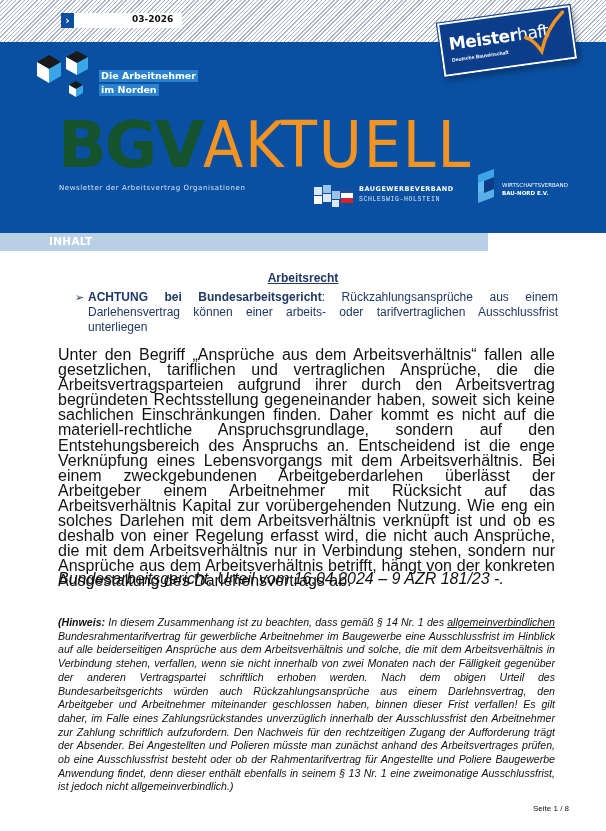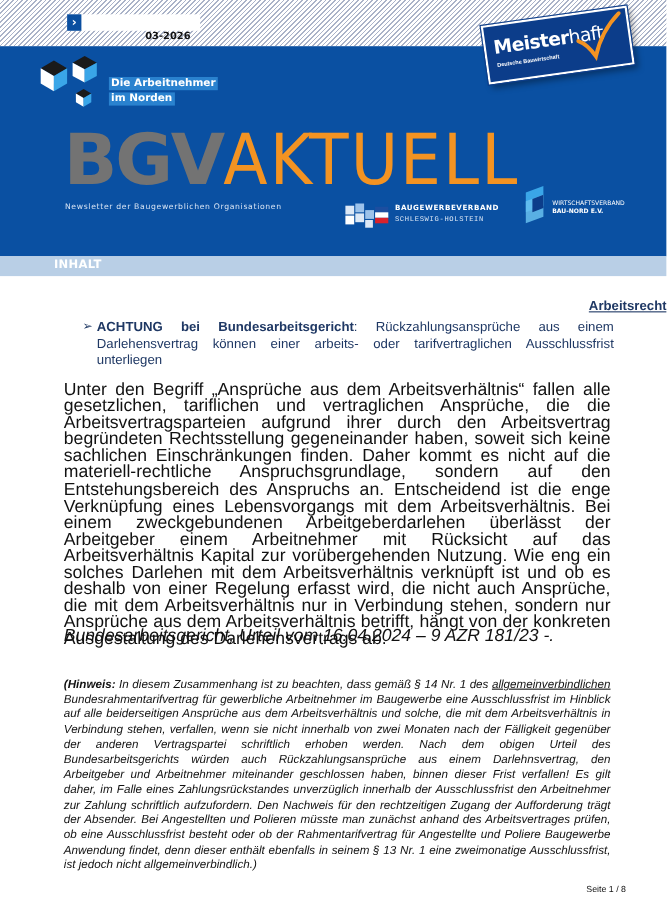--- a/index.html
+++ b/index.html
@@ -2,49 +2,49 @@
 <html><head>
 <meta charset="utf-8">
 <style>
   html, body { margin: 0; padding: 0; }
   body { width: 606px; height: 831px; background: #ffffff; position: relative; overflow: hidden; font-family: "Liberation Sans", sans-serif; color: #111; }
 
   .hatch { position: absolute; left: 0; top: 0; width: 606px; height: 42px;
     background: repeating-linear-gradient(135deg, #ffffff 0 2px, #aab3c8 2px 3px); }
   .issue-box { position: absolute; left: 61px; top: 13px; width: 121px; height: 15px; background: #fff; }
   .issue-arrow { position: absolute; left: 0; top: 0; width: 13px; height: 15px; background: #0a4fa0; color: #fff; font-size: 11px; font-weight: bold; line-height: 15px; text-align: center; font-family: "DejaVu Sans", sans-serif; }
-  .issue-text { position: absolute; left: 23px; top: 15px; font-size: 9px; font-weight: bold; color: #111; font-family: "DejaVu Sans", sans-serif; padding-left: 48px; }
+  .issue-text { position: absolute; left: 23px; top: 1px; font-size: 9px; font-weight: bold; color: #111; font-family: "DejaVu Sans", sans-serif; padding-left: 48px; }
 
   .banner { position: absolute; left: 0; top: 42px; width: 606px; height: 191px; background: #0a50a2; }
   .cubes { position: absolute; left: 32px; top: 50px; width: 60px; height: 55px; }
   .region-tag { position: absolute; left: 99px; top: 70px; }
   .region-tag span { display: block; background: #2a82cf; color: #fff; font-size: 9.5px; font-weight: bold; padding: 0 2px; margin-bottom: 2px; line-height: 12px; font-family: "DejaVu Sans", sans-serif; width: max-content; }
 
   .title { position: absolute; left: 58px; top: 113px; font-size: 64px; line-height: 64px; letter-spacing: -1px; white-space: nowrap; }
-  .title .bgv { color: #737373; font-weight: bold; font-family: "DejaVu Sans", sans-serif; letter-spacing: -2px; }
+  .title .bgv { color: #14532d; font-weight: bold; font-family: "DejaVu Sans", sans-serif; letter-spacing: -2px; }
   .title .akt { color: #f39322; font-weight: normal; font-family: "DejaVu Sans", sans-serif; letter-spacing: 2px; transform: scaleX(0.92); display: inline-block; transform-origin: left; }
   .subtitle { position: absolute; left: 59px; top: 184px; color: #d8e4f4; font-size: 7px; letter-spacing: 0.6px; font-family: "DejaVu Sans", sans-serif; }
 
   .meister { position: absolute; left: 440px; top: 14px; width: 130px; height: 50px; background: #0c3d8a; border: 2px solid #fff; outline: 1px solid #0c3d8a; transform: rotate(-8deg); box-shadow: 3px 4px 6px rgba(0,0,0,0.35); }
   .meister .m1 { position: absolute; left: 7px; top: 10px; font-size: 17px; font-weight: bold; color: #fff; font-family: "DejaVu Sans", sans-serif; letter-spacing: -0.5px; }
   .meister .m1 .haft { font-weight: normal; color: #fff; }
   .meister .m2 { position: absolute; left: 8px; top: 33px; font-size: 5px; color: #fff; font-weight: bold; }
   .meister svg { position: absolute; left: 82px; top: 2px; }
 
   .assoc1 { position: absolute; left: 312px; top: 183px; }
   .assoc1 .l1 { position: absolute; left: 47px; top: 2px; font-size: 6.5px; font-weight: bold; color: #fff; letter-spacing: 0.5px; white-space: nowrap; font-family: "DejaVu Sans", sans-serif; }
   .assoc1 .l2 { position: absolute; left: 47px; top: 13px; font-size: 6.5px; color: #dbe6f5; letter-spacing: 0.6px; white-space: nowrap; font-family: Liberation Mono, monospace; }
   .assoc2 { position: absolute; left: 474px; top: 167px; }
   .assoc2 .l1 { position: absolute; left: 28px; top: 15px; font-size: 5.5px; color: #fff; white-space: nowrap; font-family: "DejaVu Sans", sans-serif; }
   .assoc2 .l2 { position: absolute; left: 28px; top: 23px; font-size: 5.5px; color: #fff; font-weight: bold; white-space: nowrap; font-family: "DejaVu Sans", sans-serif; }
 
-  .inhalt-bar { position: absolute; left: 0; top: 233px; width: 606px; height: 18px; background: #b9cfe6; }
+  .inhalt-bar { position: absolute; left: 0; top: 233px; width: 488px; height: 18px; background: #b9cfe6; }
   .inhalt-bar span { position: absolute; left: 49px; top: 2px; color: #fff; font-weight: bold; font-size: 10.5px; letter-spacing: 0.3px; font-family: "DejaVu Sans", sans-serif; }
 
-  .section-title { position: absolute; left: 0; width: 606px; top: 271px; text-align: right; font-size: 12px; font-weight: bold; color: #1f3864; text-decoration: underline; }
+  .section-title { position: absolute; left: 0; width: 606px; top: 271px; text-align: center; font-size: 12px; font-weight: bold; color: #1f3864; text-decoration: underline; }
   .headline { position: absolute; left: 88px; top: 290px; width: 470px; font-size: 12px; line-height: 15px; color: #1f3864; text-align: justify; }
   .headline .bullet { position: absolute; left: -13px; top: 0; font-size: 11px; }
   .headline b { font-weight: bold; }
 
   .body-text { position: absolute; left: 58px; top: 347px; width: 497px; font-size: 16px; line-height: 15.1px; text-align: justify; color: #111; }
   .citation { position: absolute; left: 58px; top: 570px; font-size: 16px; font-style: italic; color: #111; white-space: nowrap; }
   .note { position: absolute; left: 58px; top: 578px; width: 497px; font-size: 10.6px; line-height: 13.7px; font-style: italic; text-align: justify; color: #111; margin-top: 38px; }
   .note b { font-weight: bold; }
   .note u { text-decoration: underline; }
   .page-num { position: absolute; left: 533px; top: 804px; font-size: 8px; color: #111; }
@@ -72,21 +72,21 @@
   <polygon points="44,39 51,35 51,43 44,47" fill="#3aa6e8"></polygon>
 </svg>
 <div class="region-tag">
   <span>Die Arbeitnehmer</span>
   <span>im Norden</span>
 </div>
 
 <div class="title">
   <span class="bgv">BGV</span><span class="akt">AKTUELL</span>
 </div>
-<div class="subtitle">Newsletter der Baugewerblichen Organisationen</div>
+<div class="subtitle">Newsletter der Arbeitsvertrag Organisationen</div>
 
 <div class="meister">
   <div class="m1"><span>Meister</span><span class="haft">haft</span></div>
   <div class="m2">Deutsche Bauwirtschaft</div>
   <svg width="44" height="42" viewBox="0 0 44 42">
     <path d="M2,22 Q10,26 16,38 Q24,16 42,2" stroke="#f39322" stroke-width="3.5" fill="none" stroke-linecap="round"></path>
   </svg>
 </div>
 
 <div class="assoc1">

